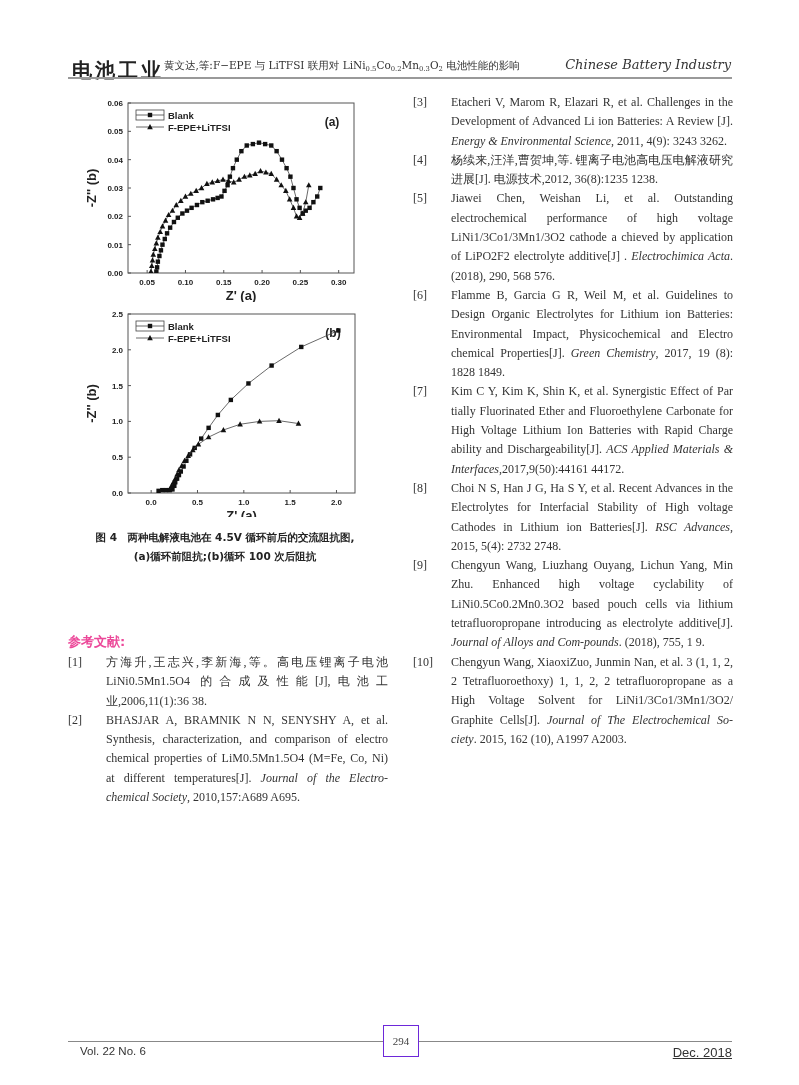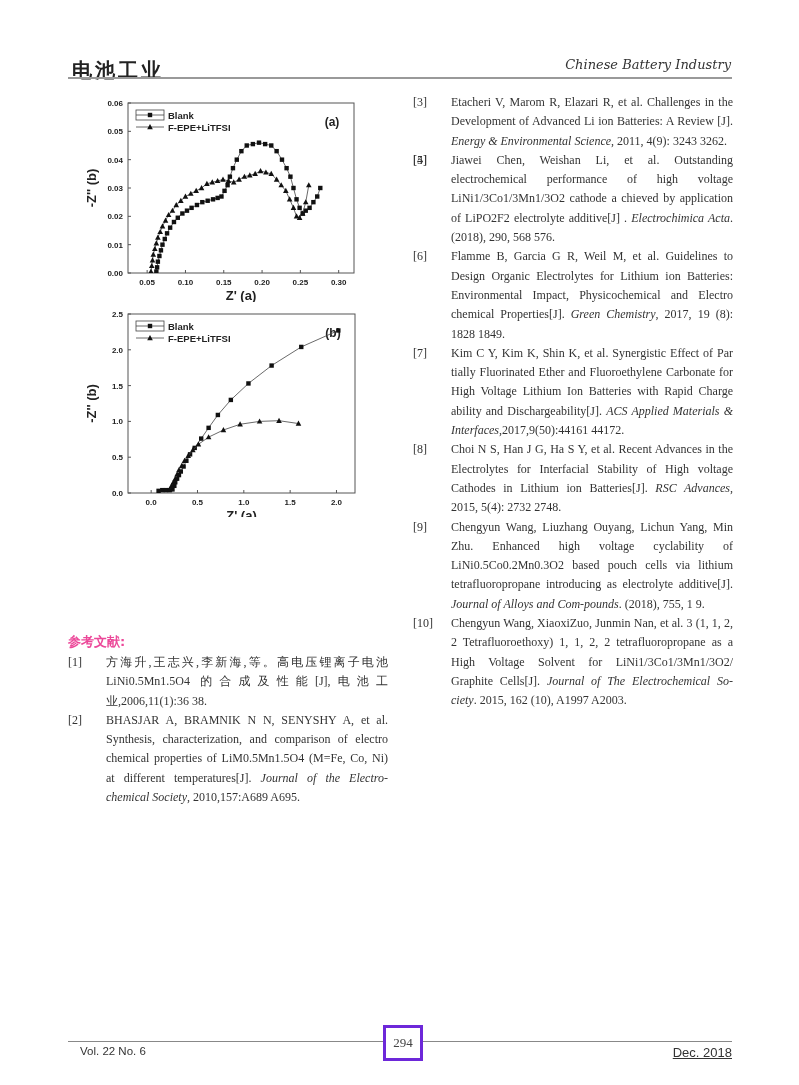--- a/index.html
+++ b/index.html
@@ -20,29 +20,30 @@
 
   .refs-title { position: absolute; left: 68px; top: 633px; font-family: "DejaVu Sans", sans-serif; font-weight: bold; font-size: 13px; color: #ec4899; }
   .refs { position: absolute; font-family: "Liberation Serif", serif; font-size: 12px; line-height: 19.3px; color: #333; }
   .refs.left { left: 68px; top: 653px; width: 320px; }
   .refs.right { left: 413px; top: 93px; width: 320px; }
   .ref { position: relative; padding-left: 38px; text-align: justify; margin-bottom: 0; }
   .ref .num { position: absolute; left: 0; top: 0; }
   .ref .it { font-style: italic; }
 
   .footer-rule { position: absolute; top: 1041px; left: 68px; width: 664px; height: 1px; background: #888; }
-  .page-box { position: absolute; top: 1025px; left: 383px; width: 34px; height: 30px; border: 3px solid #6d28d9; background: #fff; text-align: center; font-family: "Liberation Serif", serif; font-size: 13px; line-height: 30px; color: #444; }
+  .page-box { position: absolute; top: 1025px; left: 383px; width: 34px; height: 30px; border: 1px solid #6d28d9; background: #fff; text-align: center; font-family: "Liberation Serif", serif; font-size: 11px; line-height: 30px; color: #444; }
   .vol { position: absolute; top: 1045px; left: 80px; font-family: "Liberation Sans", sans-serif; font-size: 11.5px; color: #333; }
   .date { position: absolute; top: 1045px; right: 67px; font-family: "Liberation Sans", sans-serif; font-size: 13px; color: #333; text-decoration: underline; }
 </style>
 </head>
 <body>
 
 <div class="hdr">
   <span class="journal-cn">电池工业</span>
+  <span class="running-title"><span>黄文达,等:F−EPE 与 LiTFSI 联用对 LiNi</span><sub>0.5</sub><span>Co</span><sub>0.2</sub><span>Mn</span><sub>0.3</sub><span>O</span><sub>2</sub><span> 电池性能的影响</span></span>
   <span class="journal-en">Chinese Battery Industry</span>
 </div>
 <div class="hdr-rule"></div>
 
 <div class="chart" style="top:92px;">
   <svg id="chartA" width="310" height="210">
       <rect x="68" y="11" width="226" height="170" fill="none" stroke="#555" stroke-width="1"></rect>
       <line x1="87.15254237288136" y1="181" x2="87.15254237288136" y2="178" stroke="#555"></line>
       <text x="87.15254237288136" y="193" font-size="8" font-weight="bold" text-anchor="middle" fill="#222">0.05</text>
       <line x1="125.45762711864407" y1="181" x2="125.45762711864407" y2="178" stroke="#555"></line>
@@ -264,30 +265,32 @@
         <rect x="87.8" y="21.8" width="4.4" height="4.4" fill="#111"></rect>
         <text x="108" y="27.5" font-size="9.5" font-weight="bold" fill="#222" font-family="Liberation Serif, serif">Blank</text>
         <line x1="76" y1="36" x2="104" y2="36" stroke="#444" stroke-width="0.8"></line>
         <polygon points="90,33 87.2,38.2 92.8,38.2" fill="#111"></polygon>
         <text x="108" y="39.5" font-size="9.5" font-weight="bold" fill="#222" font-family="Liberation Serif, serif">F-EPE+LiTFSI</text>
       </g>
     </svg>
 </div>
 
 <div class="caption">
+  <div class="cn">图 4　两种电解液电池在 4.5V 循环前后的交流阻抗图,</div>
+  <div class="cn">(a)循环前阻抗;(b)循环 100 次后阻抗</div>
 </div>
 
 <div class="refs-title">参考文献:</div>
 <div class="refs left" id="refsLeft">
     <div class="ref"><span class="num">[1]</span><span>方海升,王志兴,李新海,等。高电压锂离子电池 LiNi0.5Mn1.5O4 的合成及性能[J],电池工业,2006,11(1):36 38.</span></div>
     <div class="ref"><span class="num">[2]</span><span>BHASJAR A, BRAMNIK N N, SENYSHY A, et al. Synthesis, characterization, and comparison of electro chemical properties of LiM0.5Mn1.5O4 (M=Fe, Co, Ni) at different temperatures[J]. </span><span class="it">Journal of the Electro-chemical Society</span><span>, 2010,157:A689 A695.</span></div>
   </div>
 <div class="refs right" id="refsRight">
     <div class="ref"><span class="num">[3]</span><span>Etacheri V, Marom R, Elazari R, et al. Challenges in the Development of Advanced Li ion Batteries: A Review [J]. </span><span class="it">Energy &amp; Environmental Science</span><span>, 2011, 4(9): 3243 3262.</span></div>
-    <div class="ref"><span class="num">[4]</span></div>
+    <div class="ref"><span class="num">[4]</span><span>杨续来,汪洋,曹贺坤,等. 锂离子电池高电压电解液研究进展[J]. 电源技术,2012, 36(8):1235 1238.</span></div>
     <div class="ref"><span class="num">[5]</span><span>Jiawei Chen, Weishan Li, et al. Outstanding electrochemical performance of high voltage LiNi1/3Co1/3Mn1/3O2 cathode a chieved by application of LiPO2F2 electrolyte additive[J] . </span><span class="it">Electrochimica Acta</span><span>. (2018), 290, 568 576.</span></div>
     <div class="ref"><span class="num">[6]</span><span>Flamme B, Garcia G R, Weil M, et al. Guidelines to Design Organic Electrolytes for Lithium ion Batteries: Environmental Impact, Physicochemical and Electro chemical Properties[J]. </span><span class="it">Green Chemistry</span><span>, 2017, 19 (8): 1828 1849.</span></div>
     <div class="ref"><span class="num">[7]</span><span>Kim C Y, Kim K, Shin K, et al. Synergistic Effect of Par tially Fluorinated Ether and Fluoroethylene Carbonate for High Voltage Lithium Ion Batteries with Rapid Charge ability and Dischargeability[J]. </span><span class="it">ACS Applied Materials &amp; Interfaces</span><span>,2017,9(50):44161 44172.</span></div>
     <div class="ref"><span class="num">[8]</span><span>Choi N S, Han J G, Ha S Y, et al. Recent Advances in the Electrolytes for Interfacial Stability of High voltage Cathodes in Lithium ion Batteries[J]. </span><span class="it">RSC Advances</span><span>, 2015, 5(4): 2732 2748.</span></div>
     <div class="ref"><span class="num">[9]</span><span>Chengyun Wang, Liuzhang Ouyang, Lichun Yang, Min Zhu. Enhanced high voltage cyclability of LiNi0.5Co0.2Mn0.3O2 based pouch cells via lithium tetrafluoropropane introducing as electrolyte additive[J]. </span><span class="it">Journal of Alloys and Com-pounds</span><span>. (2018), 755, 1 9.</span></div>
     <div class="ref"><span class="num">[10]</span><span>Chengyun Wang, XiaoxiZuo, Junmin Nan, et al. 3 (1, 1, 2, 2 Tetrafluoroethoxy) 1, 1, 2, 2 tetrafluoropropane as a High Voltage Solvent for LiNi1/3Co1/3Mn1/3O2/ Graphite Cells[J]. </span><span class="it">Journal of The Electrochemical So-ciety</span><span>. 2015, 162 (10), A1997 A2003.</span></div>
   </div>
 
 <div class="footer-rule"></div>
 <div class="page-box">294</div>

